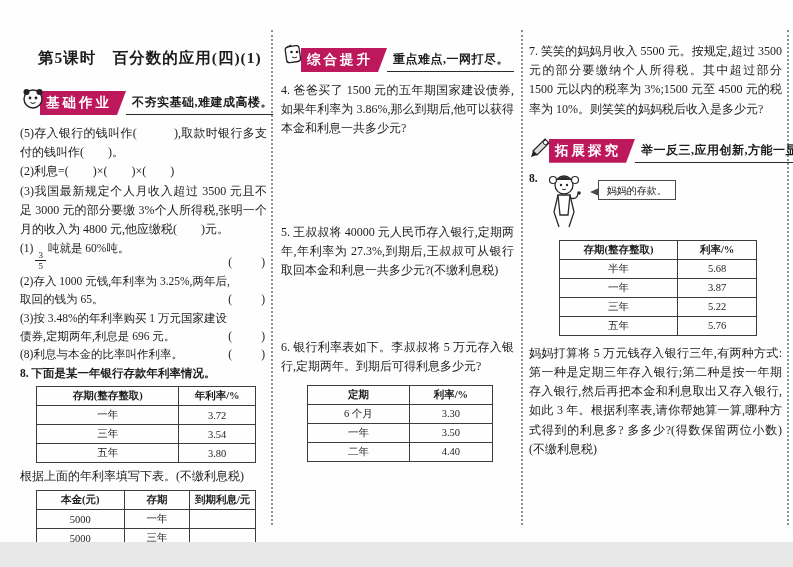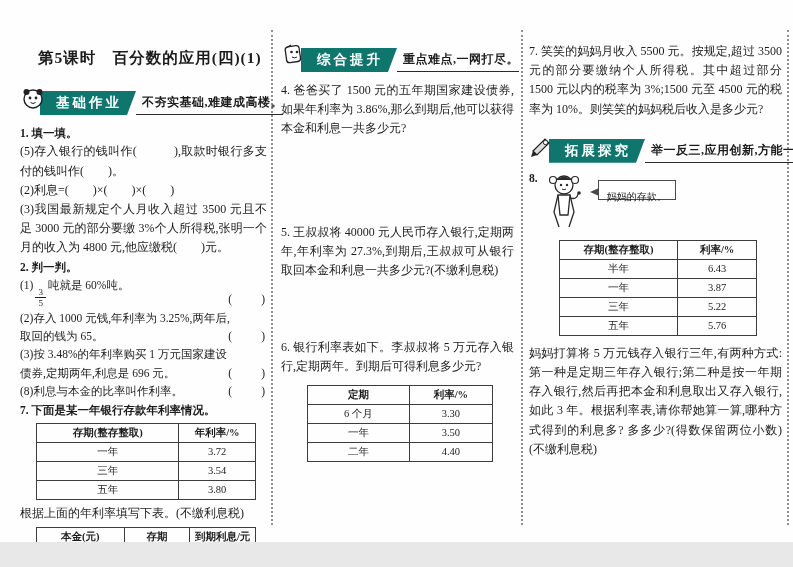--- a/index.html
+++ b/index.html
@@ -18,22 +18,22 @@
            border-left:2px dotted #8f8f8f; }
   .v-sep.s1 { left:271px; }
   .v-sep.s2 { left:521px; }
   .v-sep.s3 { left:787px; }
 
   .page-title { font-size:15.5px; font-weight:bold; letter-spacing:1px; margin:3px 0 16px 18px; }
 
   .badge-row { display:flex; align-items:flex-end; margin-bottom:9px; }
   .mascot { flex:0 0 auto; margin-right:-6px; position:relative; z-index:2; }
   .banner {
-    background:#0f766e; color:#fff; font-weight:bold; font-size:13.5px;
-    letter-spacing:3px; padding:3px 14px 3px 16px; white-space:nowrap;
+    background:#be185d; color:#fff; font-weight:bold; font-size:13.5px;
+    letter-spacing:3px; padding:3px 14px 3px 6px; white-space:nowrap;
     clip-path:polygon(0 0,100% 0,calc(100% - 9px) 100%,0 100%);
     position:relative; z-index:1;
   }
   .tagline {
     flex:1; font-size:12px; font-weight:bold; white-space:nowrap;
     padding:0 0 3px 6px; border-bottom:1.5px solid #2a2a2a; letter-spacing:0.5px;
   }
   .qtext { font-size:12px; line-height:1.6; text-align:justify; }
   .stem { font-size:11.5px; line-height:1.6; font-weight:bold; }
   .judge-item { position:relative; font-size:11.5px; line-height:1.6; padding-right:34px; }
@@ -48,21 +48,21 @@
   .tbl-rate  { width:220px; margin:4px 0 4px 16px; }
   .tbl-fill  { width:220px; margin:4px 0 0 16px; }
   .tbl-bank  { width:186px; margin:8px 0 0 26px; }
   .tbl-mom   { width:198px; margin:6px 0 8px 30px; }
 
   .gap-q5 { height:84px; } .gap-q6 { height:58px; }
 
   .q8-head { display:flex; align-items:flex-start; margin:4px 0 2px 0; }
   .q8-num { font-size:11.5px; font-weight:bold; margin-right:4px; }
   .bubble {
-    border:1.2px solid #4a4a4a; font-size:10px; padding:8px 8px; margin:8px 0 0 12px;
+    border:1.2px solid #4a4a4a; font-size:10px; padding:2px 8px; margin:8px 0 0 12px;
     position:relative; background:#fff; white-space:nowrap; height:20px; line-height:15px;
   }
   .bubble::before {
     content:""; position:absolute; left:-9px; top:7px; width:0; height:0;
     border-top:4px solid transparent; border-bottom:4px solid transparent;
     border-right:9px solid #4a4a4a;
   }
 </style>
 </head>
 <body>
@@ -84,47 +84,45 @@
             <circle cx="19.5" cy="7" r="3" fill="#222"></circle>
             <circle cx="10" cy="13" r="1.4" fill="#222"></circle>
             <circle cx="16" cy="13" r="1.4" fill="#222"></circle>
             <path d="M10.5 17.5 q2.5 2 5 0" stroke="#222" stroke-width="1" fill="none"></path>
           </svg>
       </span>
       <span class="banner">基础作业</span>
       <span class="tagline">不夯实基础,难建成高楼。</span>
     </div>
 
-    <div class="stem">1. 填一填。</div>
     <div class="qtext">(5)存入银行的钱叫作(　　　),取款时银行多支付的钱叫作(　　)。</div>
     <div class="qtext">(2)利息=(　　)×(　　)×(　　)</div>
     <div class="qtext">(3)我国最新规定个人月收入超过 3500 元且不足 3000 元的部分要缴 3%个人所得税,张明一个月的收入为 4800 元,他应缴税(　　)元。</div>
 
-    <div class="stem">2. 判一判。</div>
     <div class="judge-item">
       <span>(1)</span><span class="frac">
           <span class="num">3</span>
           <span class="den">5</span>
         </span><span>吨就是 60%吨。</span>
       <span class="ans">(　　)</span>
     </div>
     <div class="judge-item">
       <span>(2)存入 1000 元钱,年利率为 3.25%,两年后,取回的钱为 65。</span>
       <span class="ans">(　　)</span>
     </div>
     <div class="judge-item">
       <span>(3)按 3.48%的年利率购买 1 万元国家建设债券,定期两年,利息是 696 元。</span>
       <span class="ans">(　　)</span>
     </div>
     <div class="judge-item">
       <span>(8)利息与本金的比率叫作利率。</span>
       <span class="ans">(　　)</span>
     </div>
 
-    <div class="stem">7. 下面是某一年银行存款年利率情况。</div>
+    <div class="stem">8. 下面是某一年银行存款年利率情况。</div>
     <table class="tbl-rate">
       <thead>
           <tr>
         <th style="width:65%">存期(整存整取)</th>
         <th>年利率/%</th>
       </tr>
         </thead>
       <tbody>
         <tr>
             <td>一年</td>
@@ -248,21 +246,21 @@
     <table class="tbl-mom">
       <thead>
           <tr>
         <th style="width:60%">存期(整存整取)</th>
         <th>利率/%</th>
       </tr>
         </thead>
       <tbody>
         <tr>
             <td>半年</td>
-            <td>6.43</td>
+            <td>5.68</td>
           </tr>
         <tr>
             <td>一年</td>
             <td>3.87</td>
           </tr>
         <tr>
             <td>三年</td>
             <td>5.22</td>
           </tr>
         <tr>

